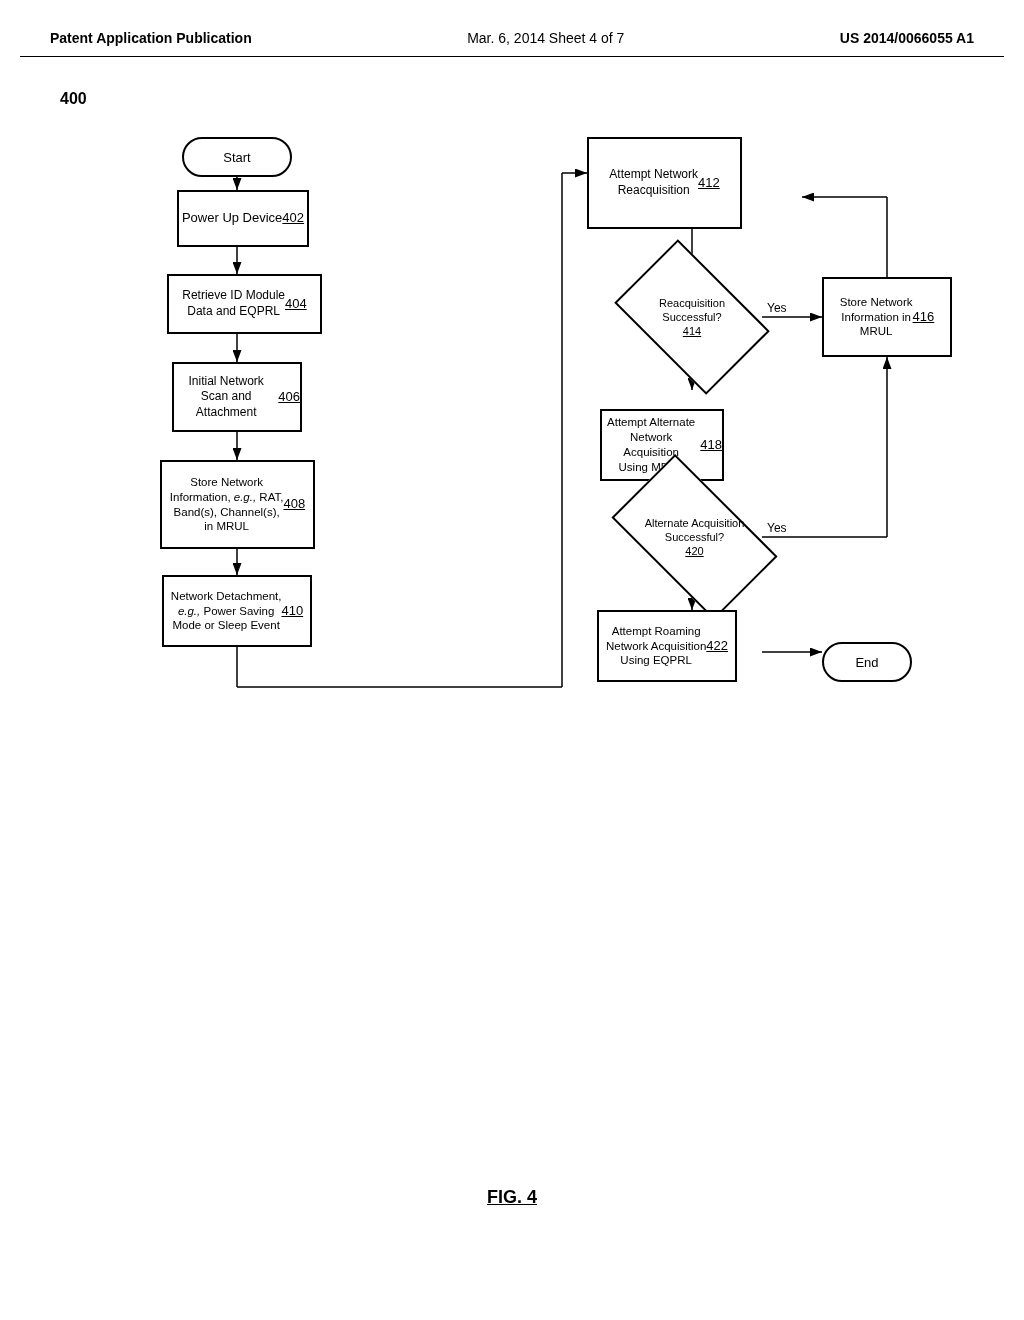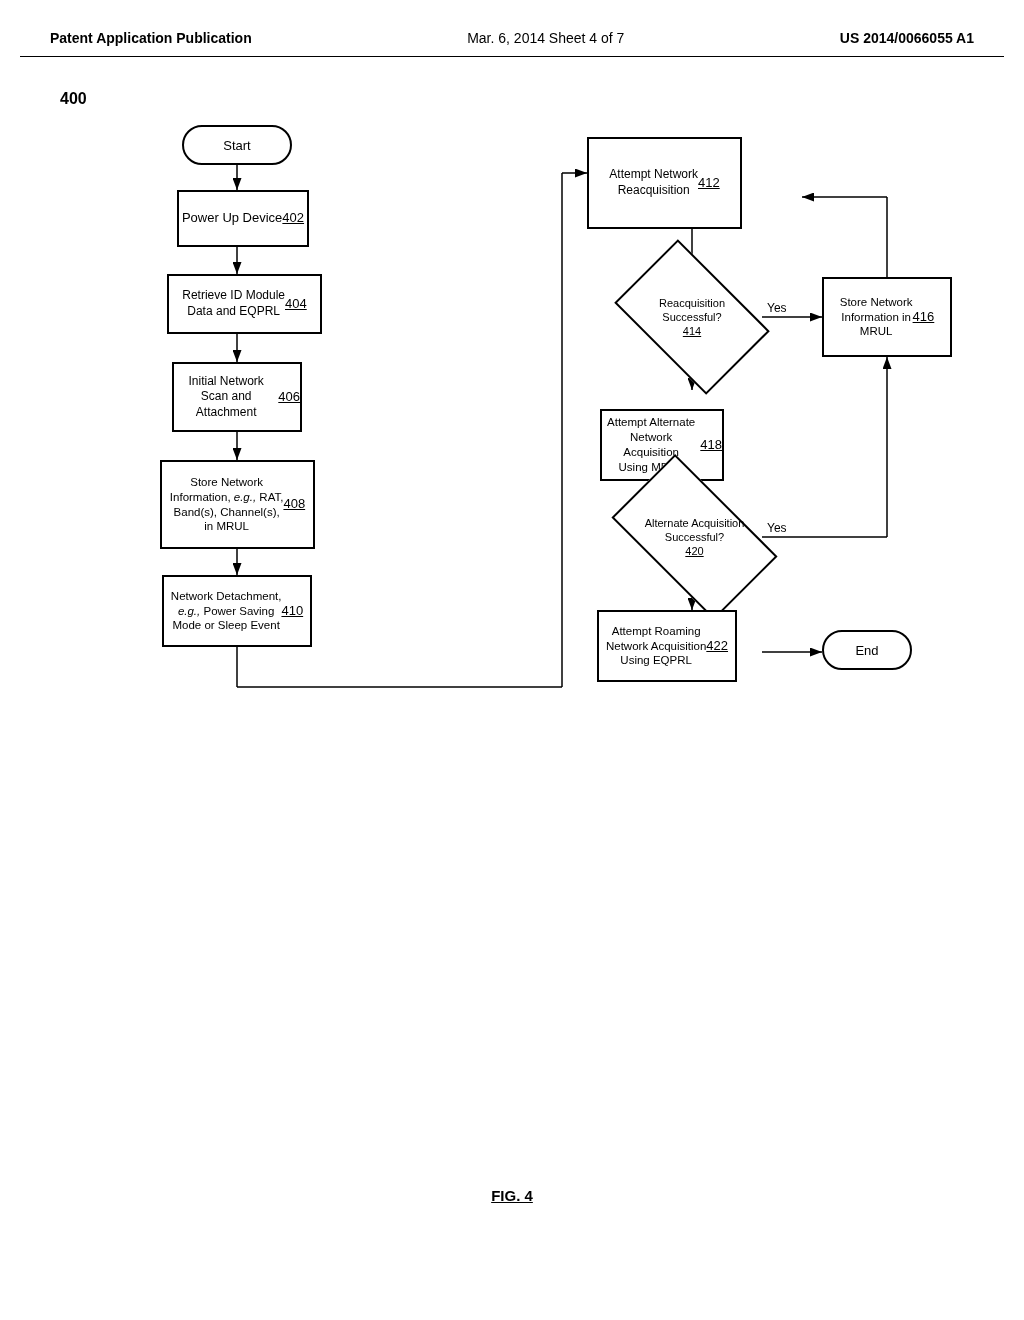--- a/index.html
+++ b/index.html
@@ -38,21 +38,21 @@
     .diagram-area {
       position: relative;
       width: 960px;
       height: 1100px;
       margin: 0 auto;
     }
 
     
     .fig-label {
       text-align: center;
-      font-size: 15px;
+      font-size: 18px;
       font-weight: bold;
       margin-top: 10px;
       text-decoration: underline;
     }
 
     
     .fc-box {
       position: absolute;
       border: 2px solid #000;
       background: #fff;
@@ -68,20 +68,21 @@
     .fc-rounded {
       position: absolute;
       border: 2px solid #000;
       background: #fff;
       border-radius: 30px;
       text-align: center;
       display: flex;
       align-items: center;
       justify-content: center;
       font-size: 13px;
+      margin-top: 12px;
     }
 
     .fc-diamond {
       position: absolute;
       width: 130px;
       height: 90px;
     }
     .fc-diamond-inner {
       width: 100%;
       height: 100%;

